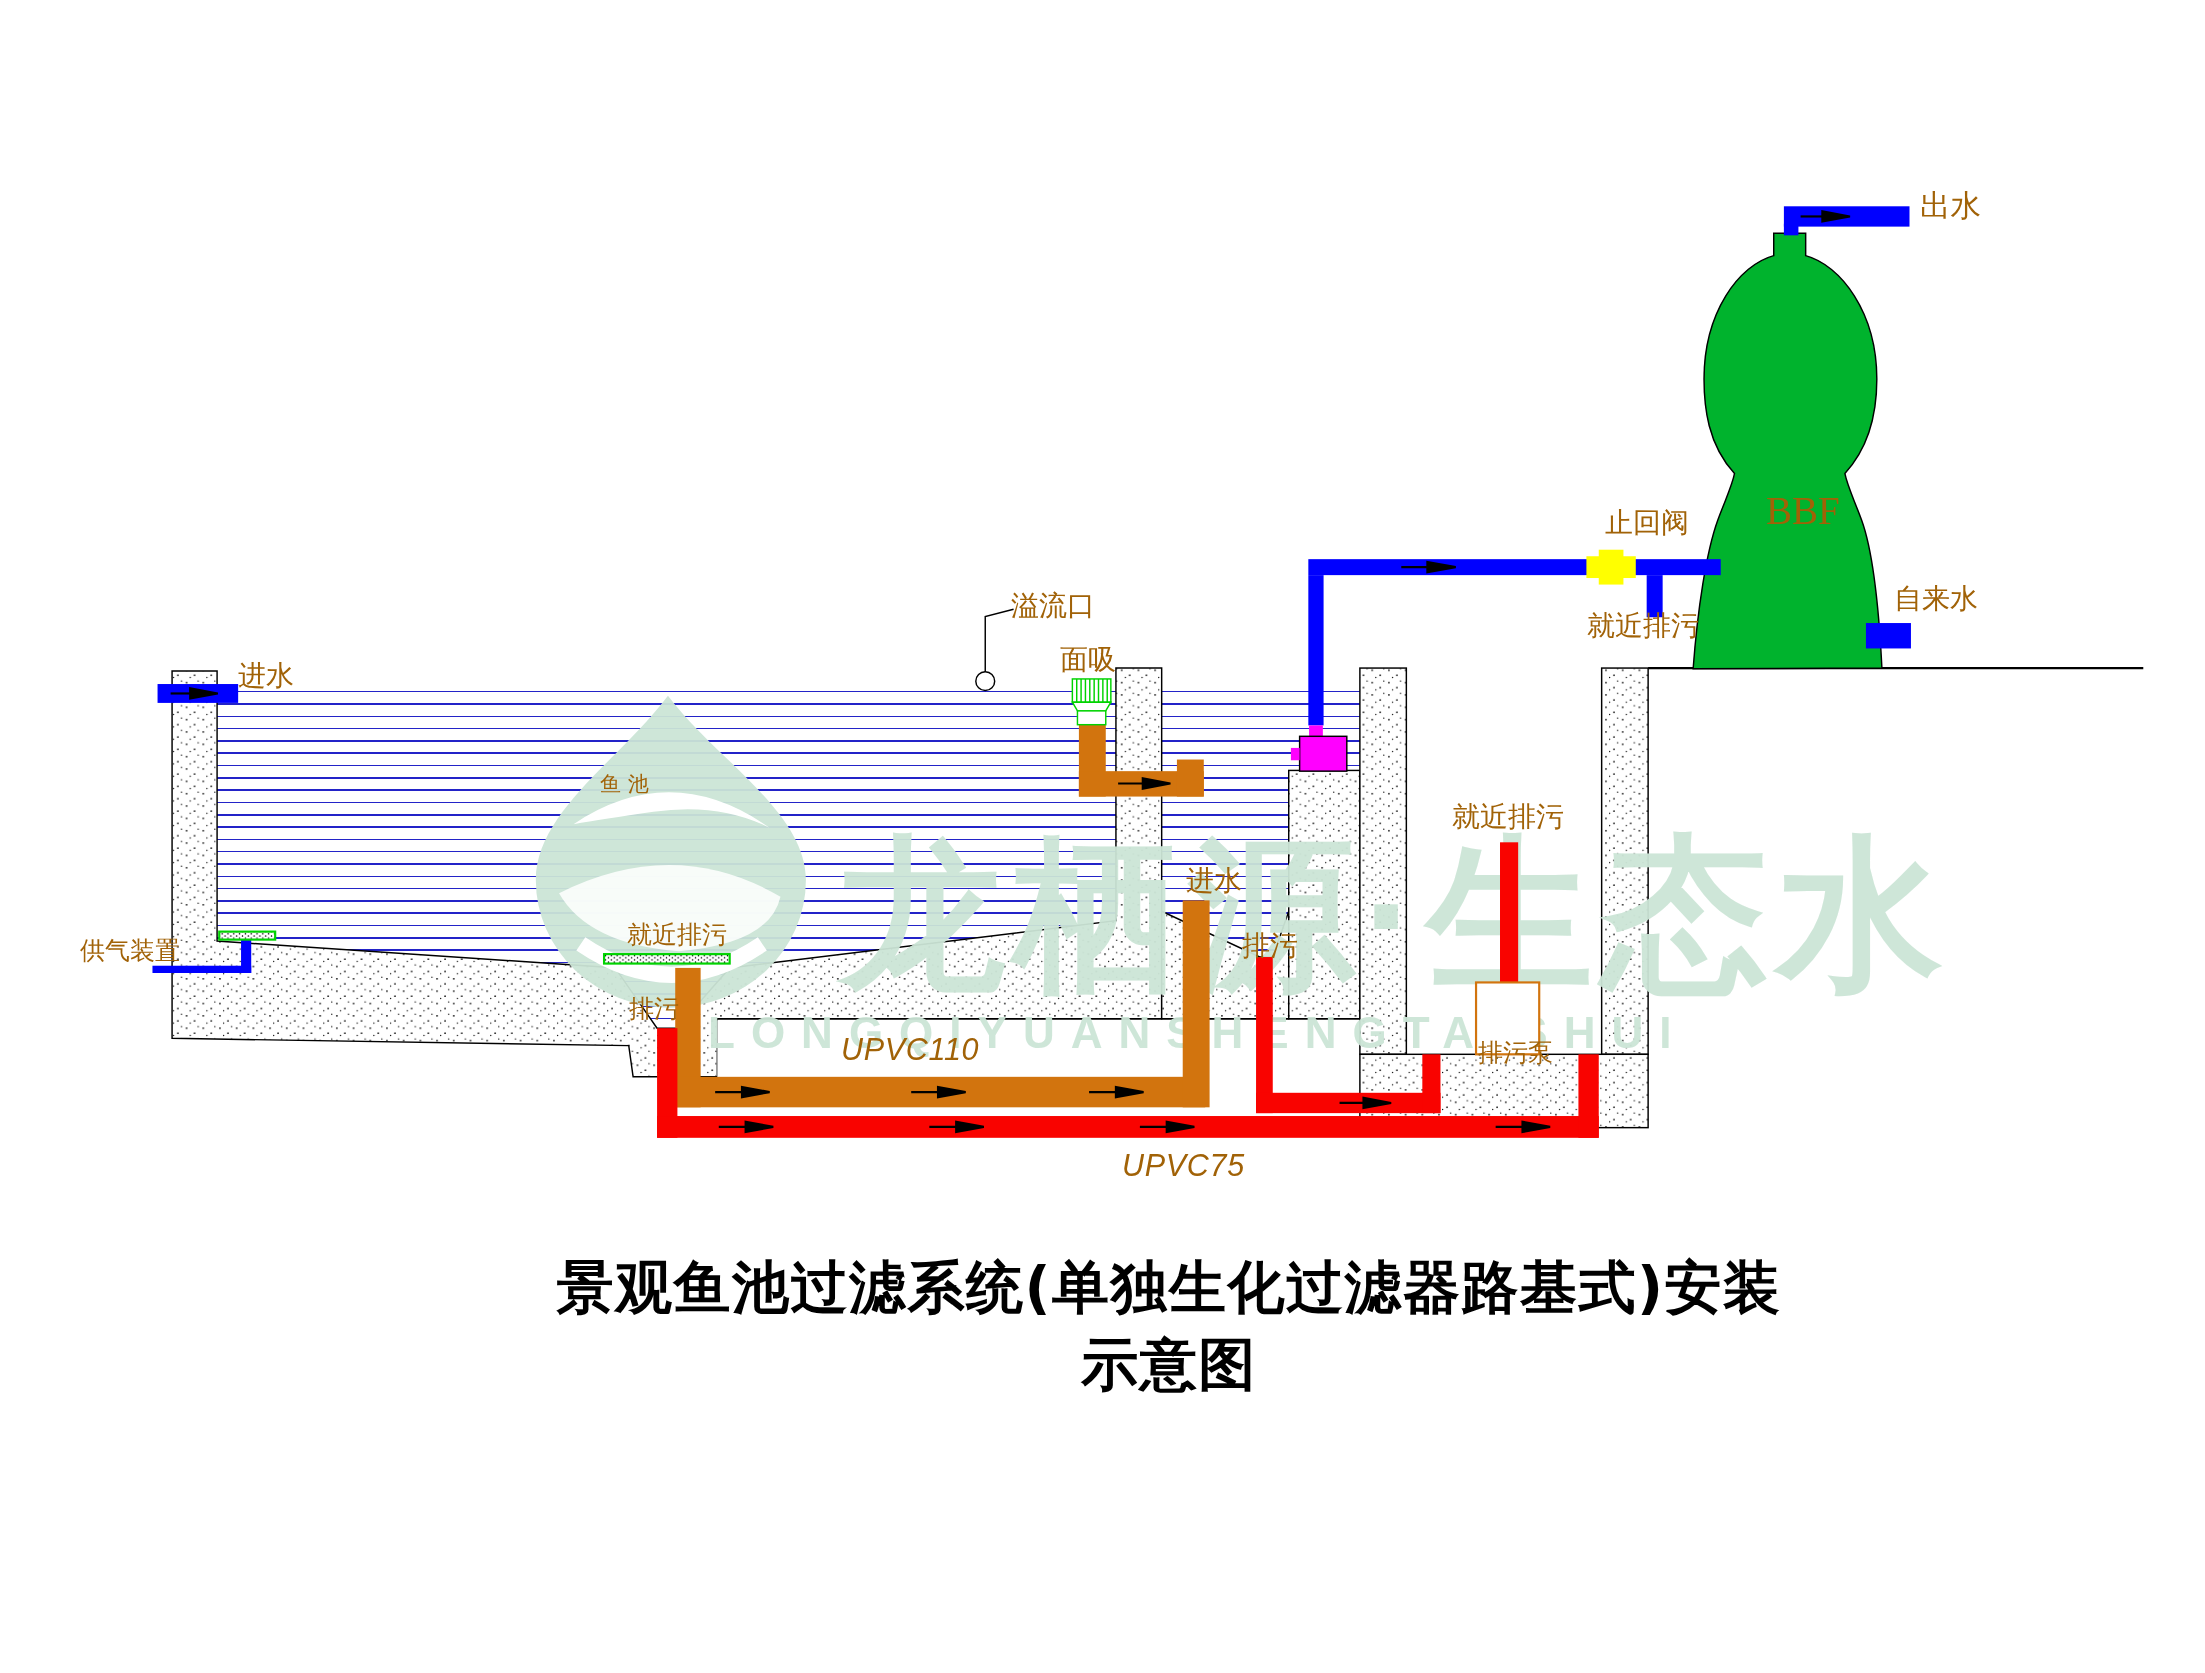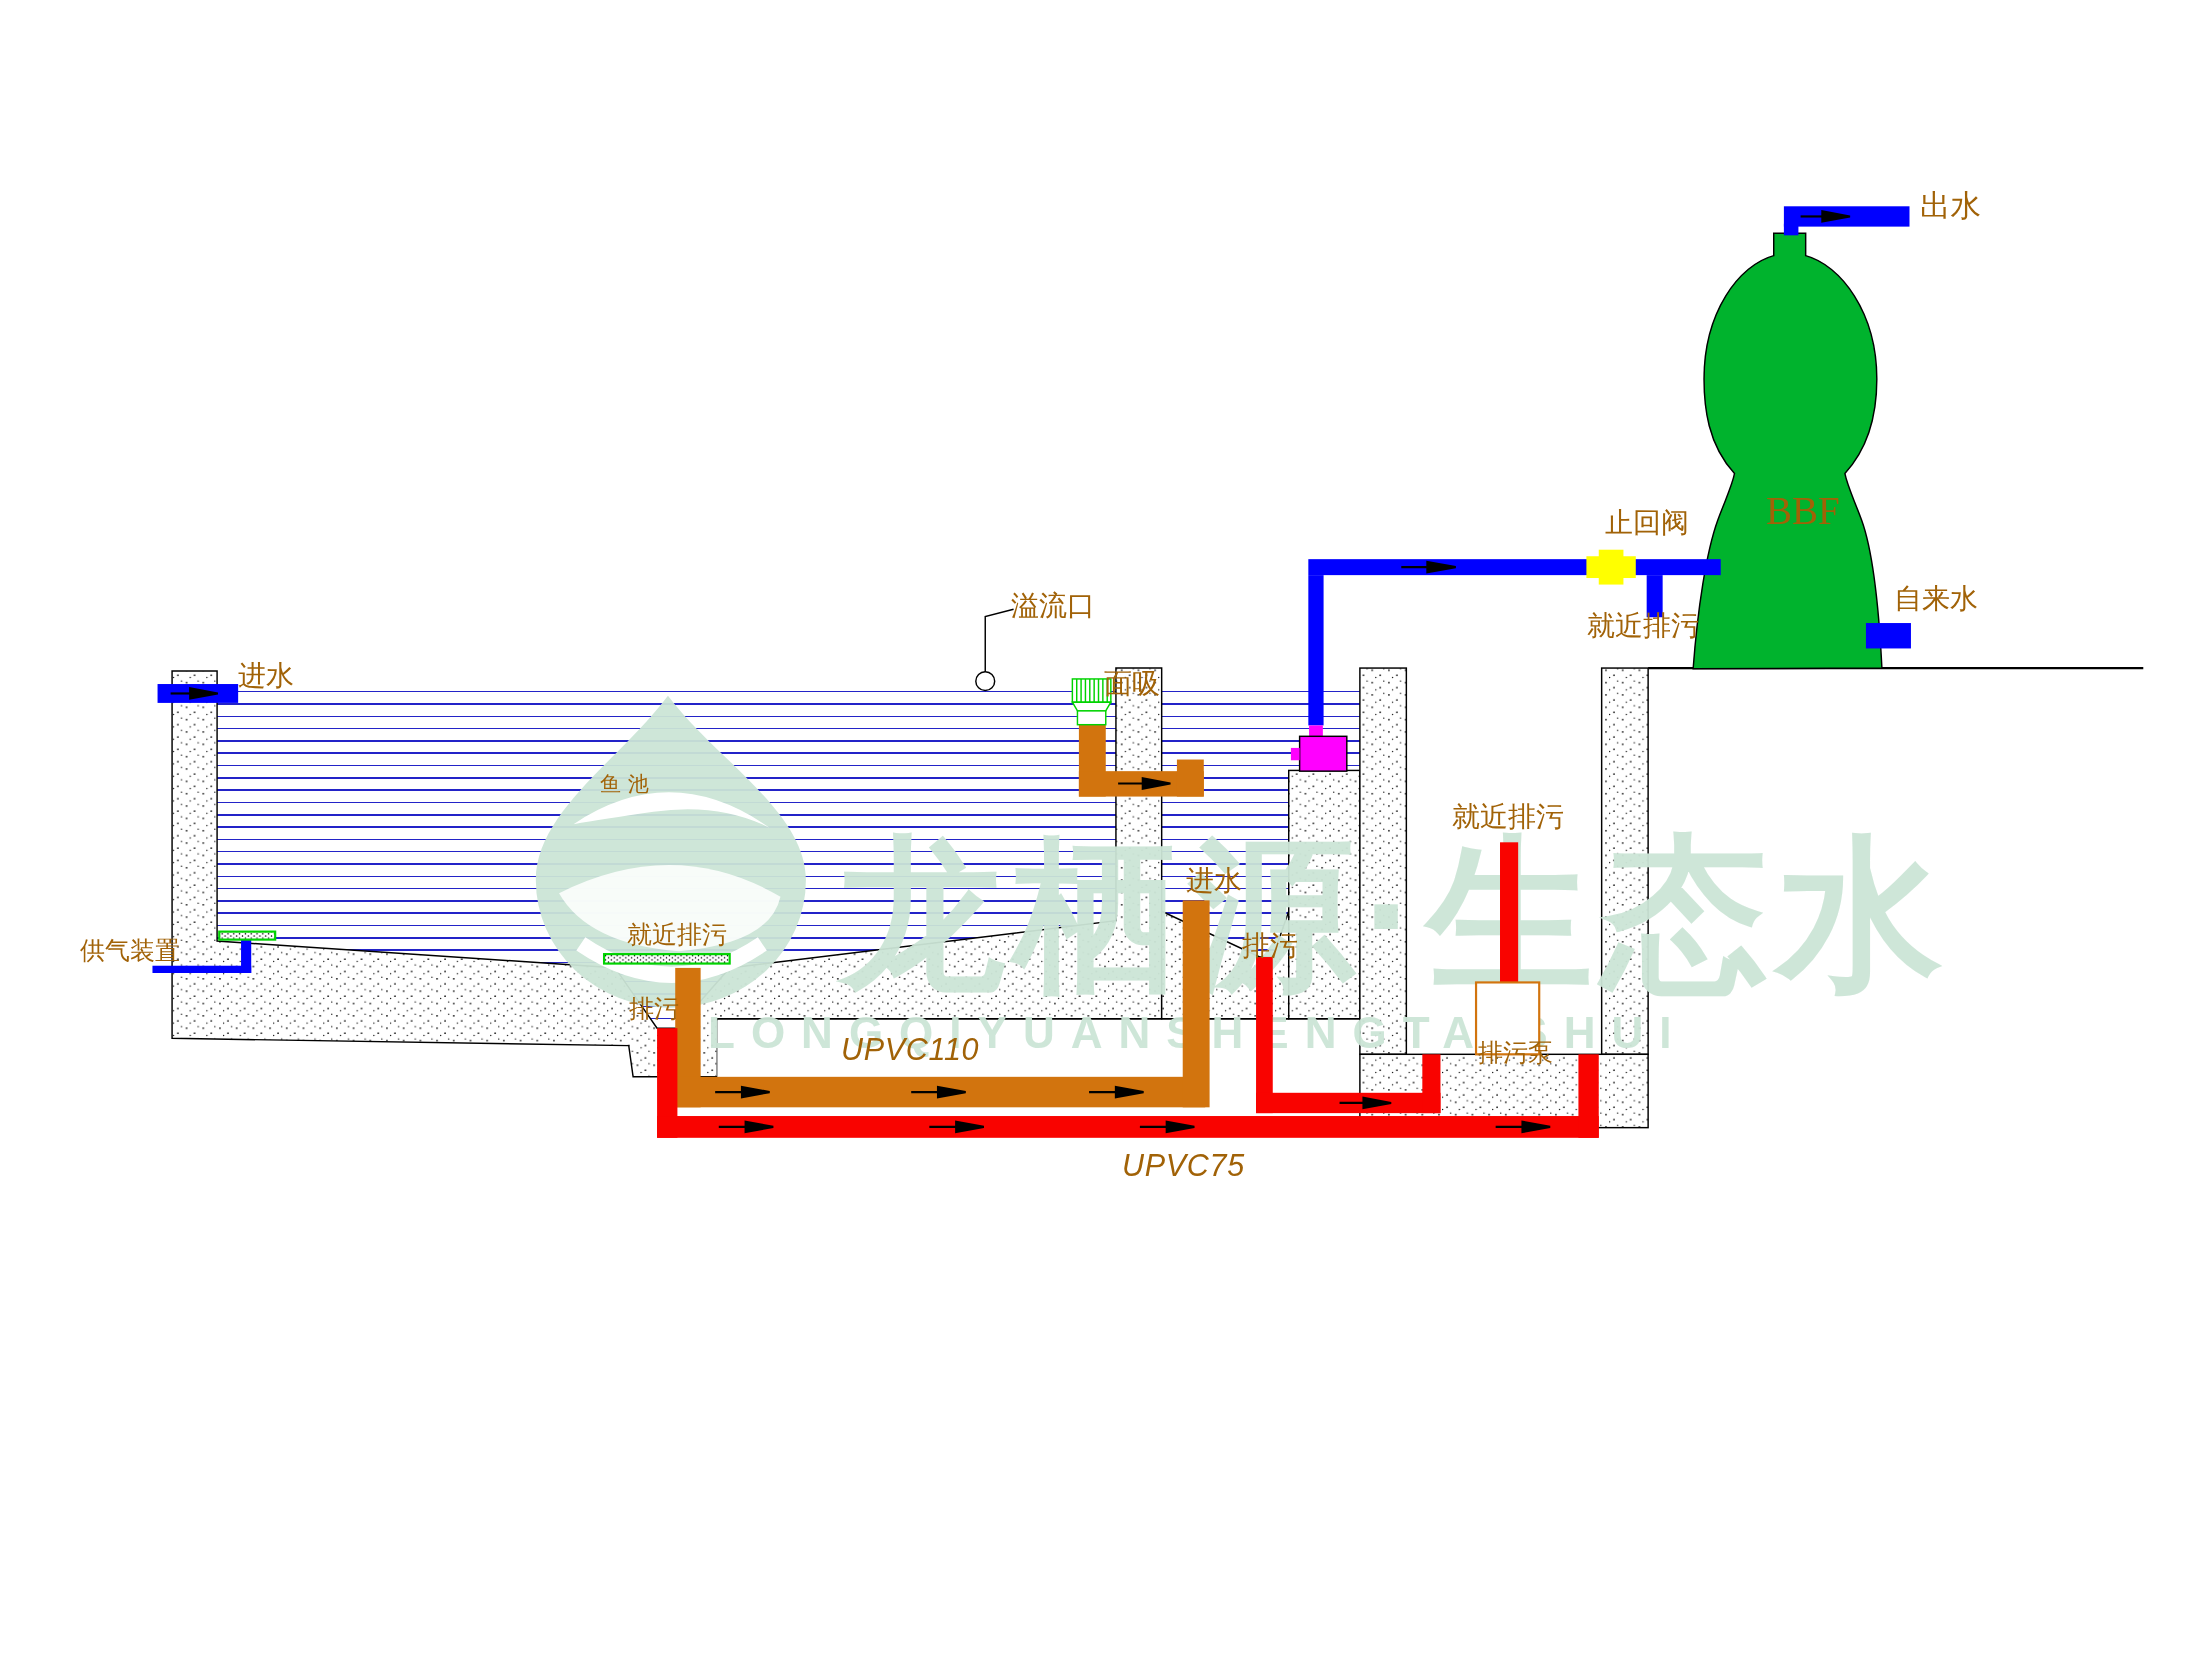--- a/index.html
+++ b/index.html
@@ -152,31 +152,32 @@
         <polygon points="1355,1552 1317,1545 1317,1559"></polygon>
       <line x1="1570" y1="1552" x2="1619" y2="1552"></line>
         <polygon points="1645,1552 1607,1545 1607,1559"></polygon>
       <line x1="2060" y1="1552" x2="2109" y2="1552"></line>
         <polygon points="2135,1552 2097,1545 2097,1559"></polygon>
     </g>
   </svg>
 
   <div class="lbl" style="left:238px;top:661px;">进水</div>
   <div class="lbl" style="left:1011px;top:591px;">溢流口</div>
-  <div class="lbl" style="left:1104px;top:645px;margin-top:24px;">面吸</div>
+  <div class="lbl" style="left:1060px;top:645px;">面吸</div>
   <div class="lbl" style="left:600px;top:773px;font-size:21px;">鱼 池</div>
   <div class="lbl lbl-sm" style="left:80px;top:938px;">供气装置</div>
   <div class="lbl lbl-sm" style="left:627px;top:922px;">就近排污</div>
   <div class="lbl lbl-sm" style="left:629px;top:996px;">排污</div>
   <div class="lbl lbl-lat" style="left:841px;top:1033px;">UPVC110</div>
   <div class="lbl" style="left:1186px;top:866px;">进水</div>
   <div class="lbl" style="left:1242px;top:931px;">排污</div>
   <div class="lbl lbl-lat" style="left:1122px;top:1149px;">UPVC75</div>
   <div class="lbl" style="left:1605px;top:508px;">止回阀</div>
   <div class="lbl" style="left:1587px;top:611px;">就近排污</div>
   <div class="lbl" style="left:1452px;top:802px;">就近排污</div>
   <div class="lbl lbl-sm" style="left:1478px;top:1040px;">排污泵</div>
   <div class="lbl serif" style="left:1766px;top:491px;font-size:39px;">BBF</div>
   <div class="lbl" style="left:1920px;top:190px;font-size:30.5px;">出水</div>
   <div class="lbl" style="left:1894px;top:584px;">自来水</div>
 
+  <div id="title">景观鱼池过滤系统(单独生化过滤器路基式)安装示意图</div>
 </div>
 
 
 </body></html>

